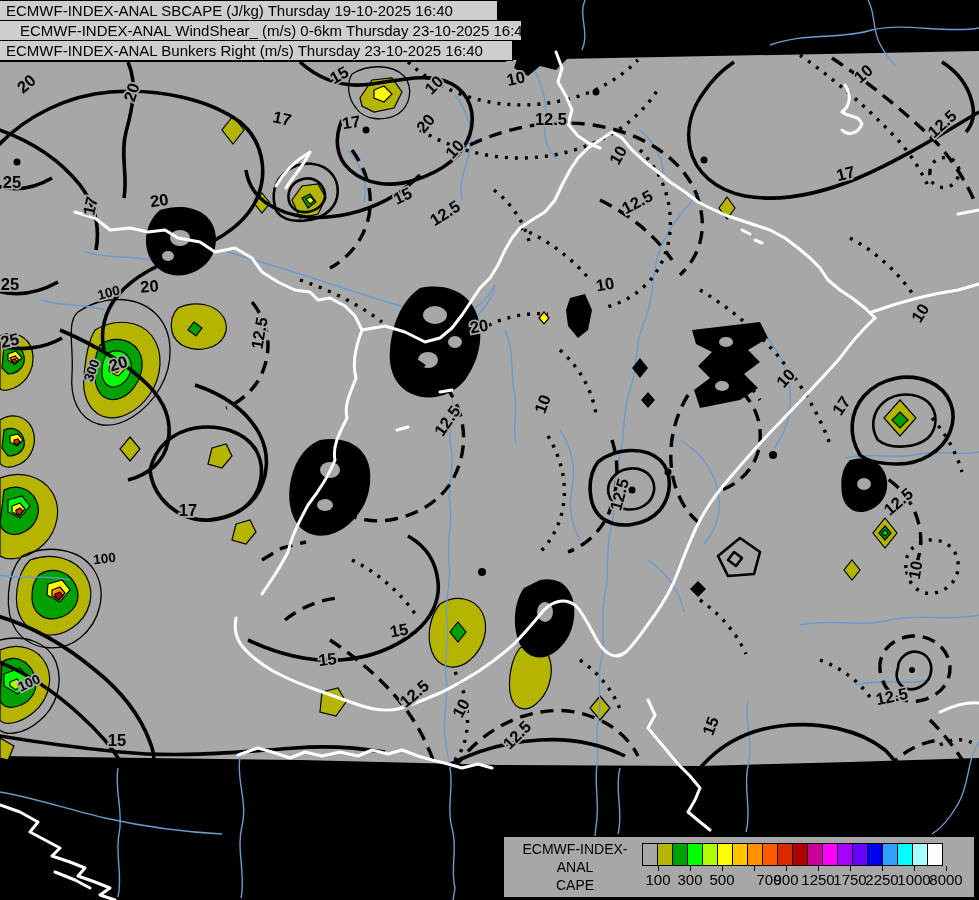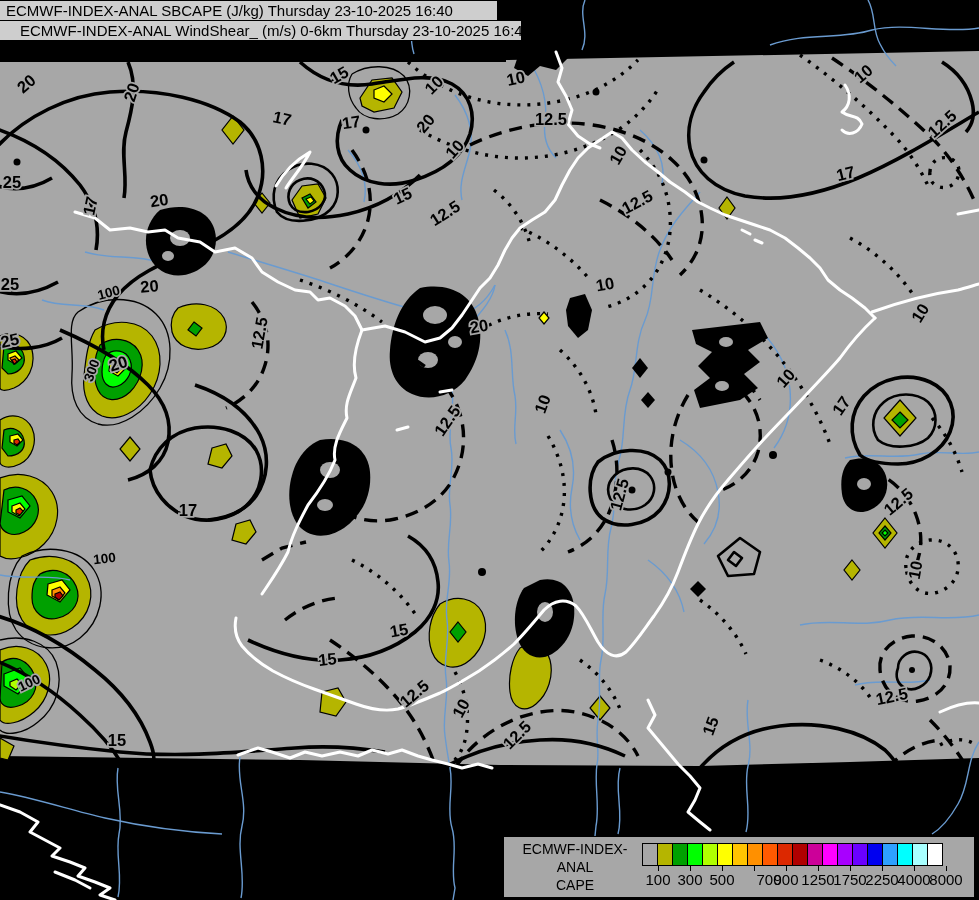--- a/index.html
+++ b/index.html
@@ -322,22 +322,23 @@
         <text class="clabel" transform="translate(117,746) rotate(0)">15</text>
         <text class="clabel" transform="translate(716,728) rotate(-70)">15</text>
         <text class="clabel small" transform="translate(110,297) rotate(-15)">100</text>
         <text class="clabel small" transform="translate(105,563) rotate(-6)">100</text>
         <text class="clabel small" transform="translate(31,687) rotate(-25)">100</text>
         <text class="clabel small" transform="translate(96,372) rotate(-70)">300</text>
       </g>
     </svg>
 
 <div id="titlebox">
-  <div class="tbar t1"><span>ECMWF-INDEX-ANAL SBCAPE (J/kg) Thursday 23-10-2025 16:40</span></div>
+  <div class="tbar t1"><span>ECMWF-INDEX-ANAL SBCAPE (J/kg) Thursday 19-10-2025 16:40</span></div>
   <div class="tbar t2"><span>ECMWF-INDEX-ANAL WindShear_ (m/s) 0-6km Thursday 23-10-2025 16:40</span></div>
+  <div class="tbar t3"><span>ECMWF-INDEX-ANAL Bunkers Right (m/s) Thursday 23-10-2025 16:40</span></div>
 </div>
 
 <div id="legend">
   <div id="legend-title">
     <div>ECMWF-INDEX-ANAL</div>
     <div>CAPE</div>
     <div>J/kg</div>
   </div>
   <div id="legend-barwrap">
     <div id="legend-bar">
@@ -373,20 +374,20 @@
           <div class="llab" style="left: 112px; padding-left: 15px;">700</div>
           <div class="ltick" style="left: 144px;"></div>
           <div class="llab" style="left: 144px;">900</div>
           <div class="ltick" style="left: 176px;"></div>
           <div class="llab" style="left: 176px;">1250</div>
           <div class="ltick" style="left: 208px;"></div>
           <div class="llab" style="left: 208px;">1750</div>
           <div class="ltick" style="left: 240px;"></div>
           <div class="llab" style="left: 240px;">2250</div>
           <div class="ltick" style="left: 272px;"></div>
-          <div class="llab" style="left: 272px;">4000</div>
+          <div class="llab" style="left: 272px;">1000</div>
           <div class="ltick" style="left: 304px;"></div>
           <div class="llab" style="left: 304px;">8000</div>
         </div>
   </div>
 </div>
 
 </div>
 
 </body></html>

